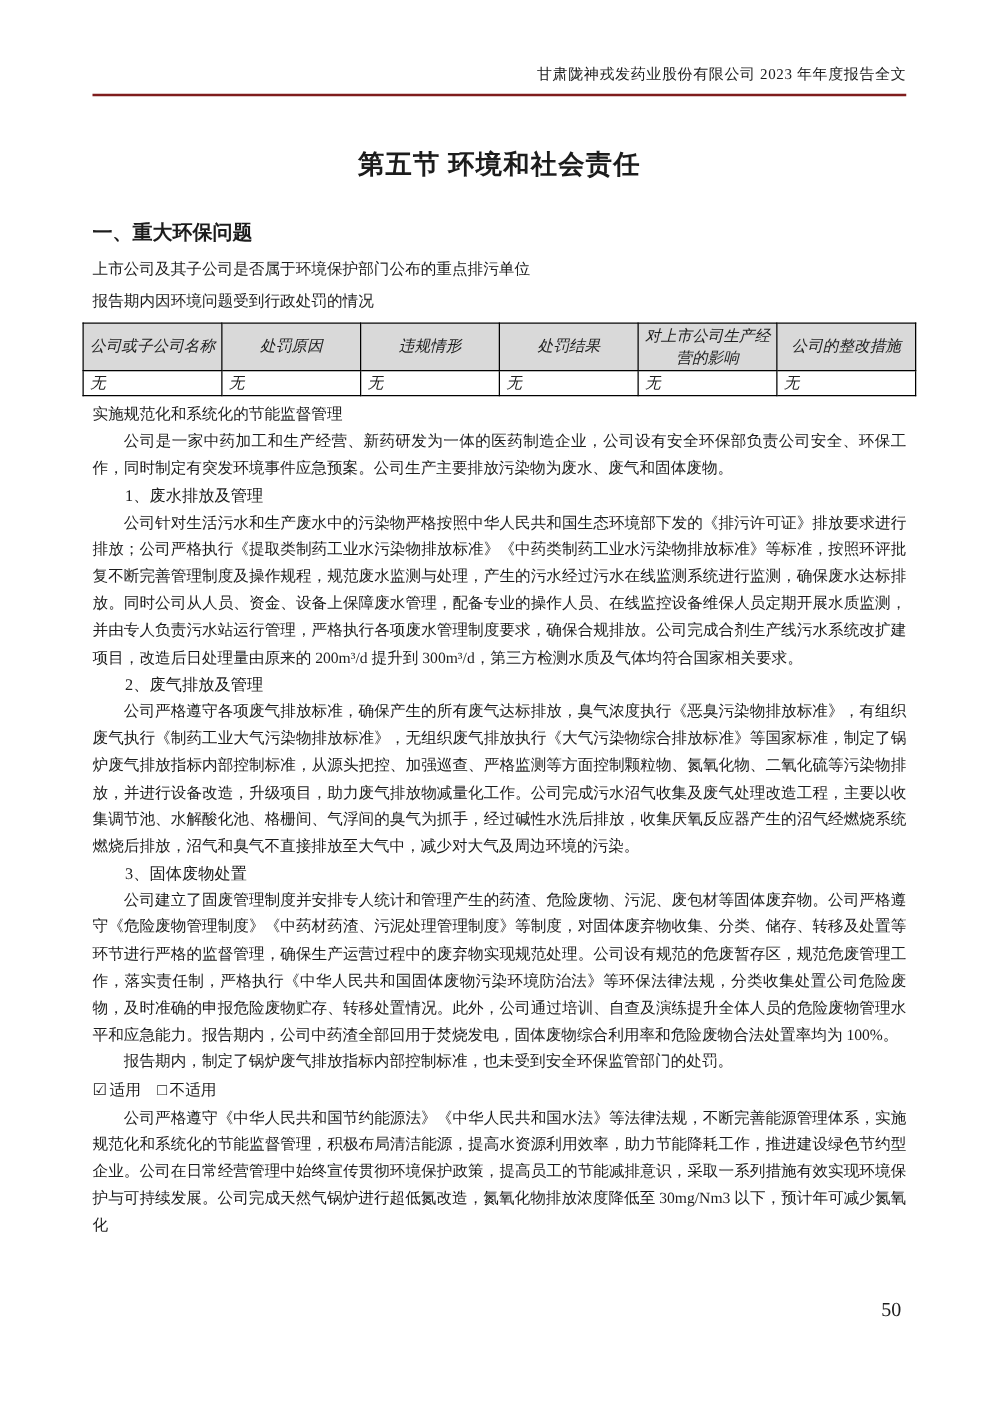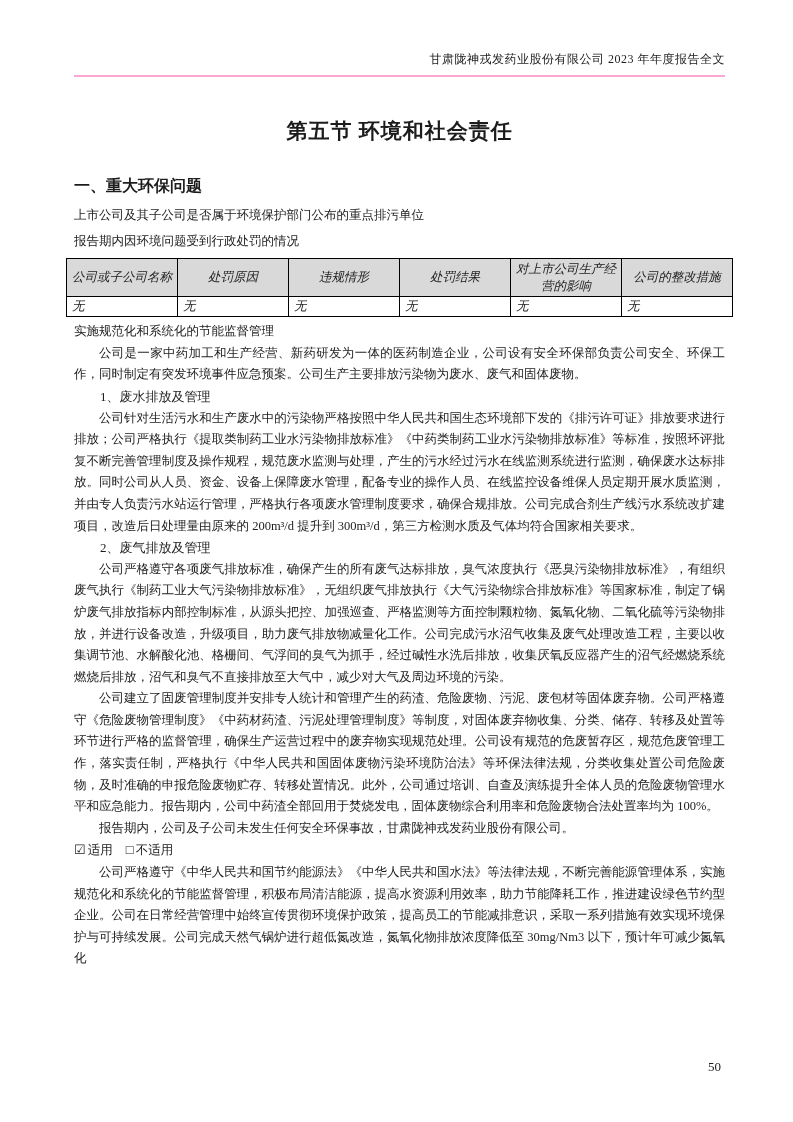--- a/index.html
+++ b/index.html
@@ -20,21 +20,21 @@
   }
   .content {
     padding: 0 68px 0 74px;
   }
   .doc-header {
     padding-top: 51px;
     padding-bottom: 7px;
     text-align: right;
     font-size: 12px;
     letter-spacing: 0.5px;
-    border-bottom: 2px solid #f9a8d4;
+    border-bottom: 2px solid #7f1d1d;
   }
   .doc-title {
     margin: 40px 0 0 0;
     text-align: center;
     font-size: 21px;
     font-weight: bold;
     letter-spacing: 1px;
   }
   .h1 {
     margin: 31px 0 0 0;
@@ -92,22 +92,21 @@
     font-weight: normal;
     text-indent: 2em;
     font-size: 13px;
   }
   .carbon-label { margin-top: 24px; }
   .carbon-text { margin-top: 5px; }
   .page-number {
     position: absolute;
     top: 1040px;
     right: 72px;
-    font-size: 13px;
-    margin-top: 19px;
+    font-size: 16px;
   }
 </style>
 </head>
 <body>
 
 <div class="page">
   <div class="content">
 
     <div class="doc-header">甘肃陇神戎发药业股份有限公司 2023 年年度报告全文</div>
 
@@ -146,23 +145,24 @@
     <div class="label-line other-info">实施规范化和系统化的节能监督管理</div>
 
     <p class="body-text intro">公司是一家中药加工和生产经营、新药研发为一体的医药制造企业，公司设有安全环保部负责公司安全、环保工作，同时制定有突发环境事件应急预案。公司生产主要排放污染物为废水、废气和固体废物。</p>
 
     <div class="subhead">1、废水排放及管理</div>
     <p class="body-text">公司针对生活污水和生产废水中的污染物严格按照中华人民共和国生态环境部下发的《排污许可证》排放要求进行排放；公司严格执行《提取类制药工业水污染物排放标准》《中药类制药工业水污染物排放标准》等标准，按照环评批复不断完善管理制度及操作规程，规范废水监测与处理，产生的污水经过污水在线监测系统进行监测，确保废水达标排放。同时公司从人员、资金、设备上保障废水管理，配备专业的操作人员、在线监控设备维保人员定期开展水质监测，并由专人负责污水站运行管理，严格执行各项废水管理制度要求，确保合规排放。公司完成合剂生产线污水系统改扩建项目，改造后日处理量由原来的 200m³/d 提升到 300m³/d，第三方检测水质及气体均符合国家相关要求。</p>
 
     <div class="subhead">2、废气排放及管理</div>
     <p class="body-text">公司严格遵守各项废气排放标准，确保产生的所有废气达标排放，臭气浓度执行《恶臭污染物排放标准》，有组织废气执行《制药工业大气污染物排放标准》，无组织废气排放执行《大气污染物综合排放标准》等国家标准，制定了锅炉废气排放指标内部控制标准，从源头把控、加强巡查、严格监测等方面控制颗粒物、氮氧化物、二氧化硫等污染物排放，并进行设备改造，升级项目，助力废气排放物减量化工作。公司完成污水沼气收集及废气处理改造工程，主要以收集调节池、水解酸化池、格栅间、气浮间的臭气为抓手，经过碱性水洗后排放，收集厌氧反应器产生的沼气经燃烧系统燃烧后排放，沼气和臭气不直接排放至大气中，减少对大气及周边环境的污染。</p>
 
+    <div class="subhead">3、固体废物处置</div>
     <p class="body-text">公司建立了固废管理制度并安排专人统计和管理产生的药渣、危险废物、污泥、废包材等固体废弃物。公司严格遵守《危险废物管理制度》《中药材药渣、污泥处理管理制度》等制度，对固体废弃物收集、分类、储存、转移及处置等环节进行严格的监督管理，确保生产运营过程中的废弃物实现规范处理。公司设有规范的危废暂存区，规范危废管理工作，落实责任制，严格执行《中华人民共和国固体废物污染环境防治法》等环保法律法规，分类收集处置公司危险废物，及时准确的申报危险废物贮存、转移处置情况。此外，公司通过培训、自查及演练提升全体人员的危险废物管理水平和应急能力。报告期内，公司中药渣全部回用于焚烧发电，固体废物综合利用率和危险废物合法处置率均为 100%。</p>
 
-    <p class="body-text">报告期内，公司及子公司未发生任何安全环保事故，甘肃陇神戎发药业股份有限公司。</p>
+    <p class="body-text">报告期内，制定了锅炉废气排放指标内部控制标准，也未受到安全环保监管部门的处罚。</p>
 
 
     <div class="options-line">
       <span class="checkbox-glyph">☑</span><span>适用</span>
       <span class="checkbox-glyph option-gap">□</span><span>不适用</span>
     </div>
 
     <p class="body-text carbon-text">公司严格遵守《中华人民共和国节约能源法》《中华人民共和国水法》等法律法规，不断完善能源管理体系，实施规范化和系统化的节能监督管理，积极布局清洁能源，提高水资源利用效率，助力节能降耗工作，推进建设绿色节约型企业。公司在日常经营管理中始终宣传贯彻环境保护政策，提高员工的节能减排意识，采取一系列措施有效实现环境保护与可持续发展。公司完成天然气锅炉进行超低氮改造，氮氧化物排放浓度降低至 30mg/Nm3 以下，预计年可减少氮氧化</p>
 
   </div>

